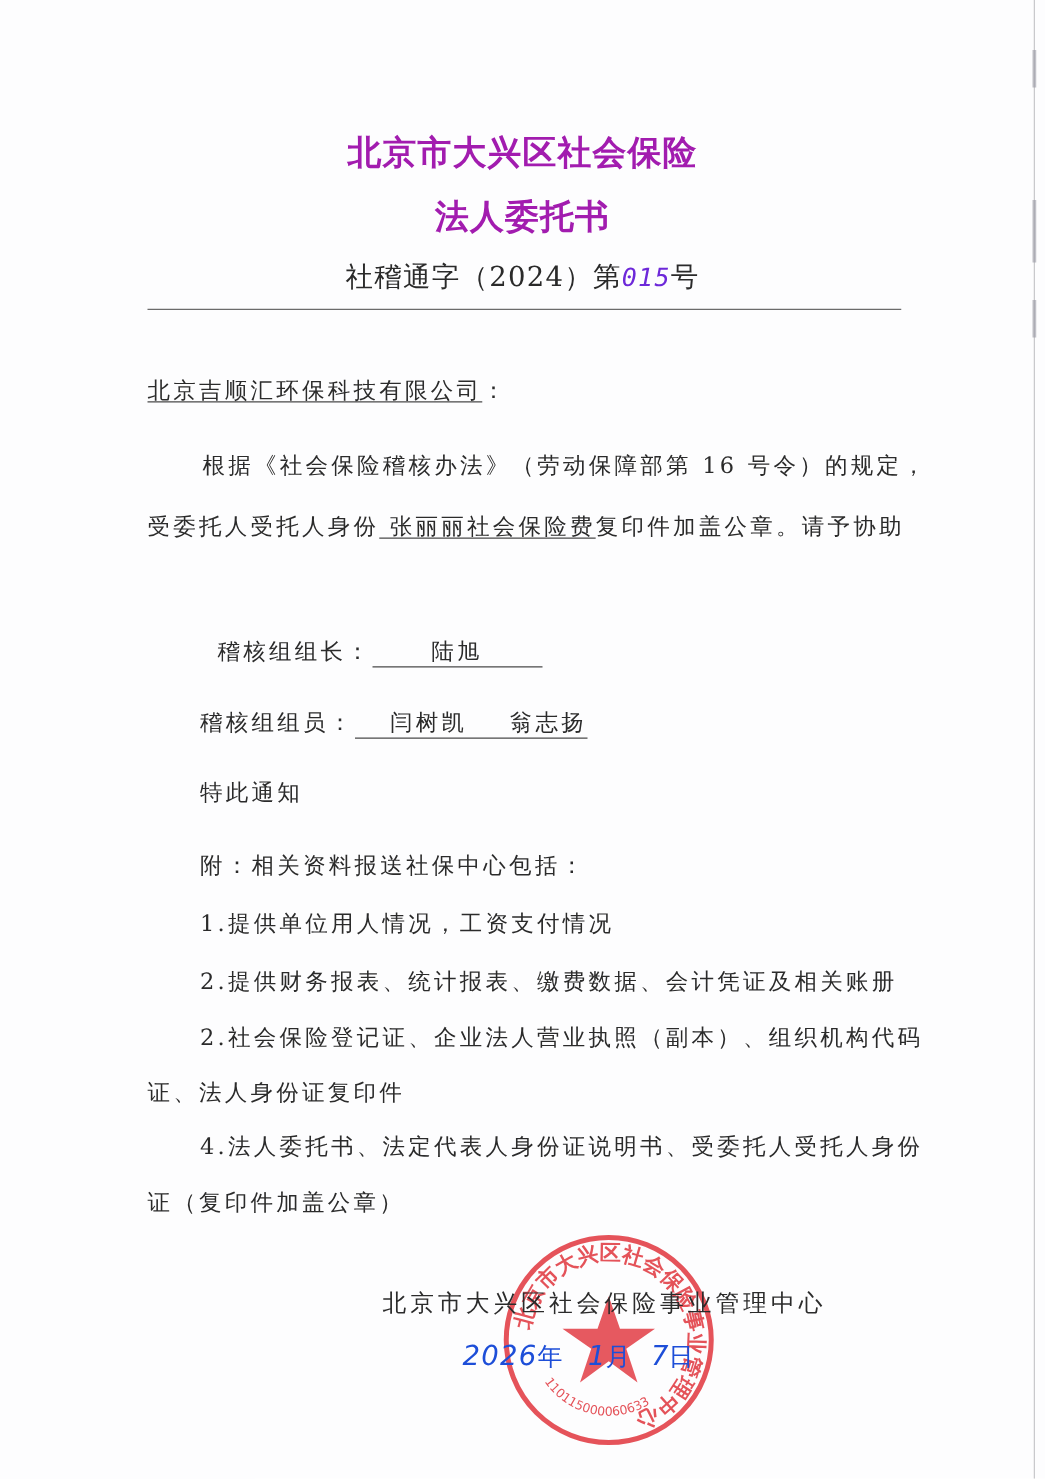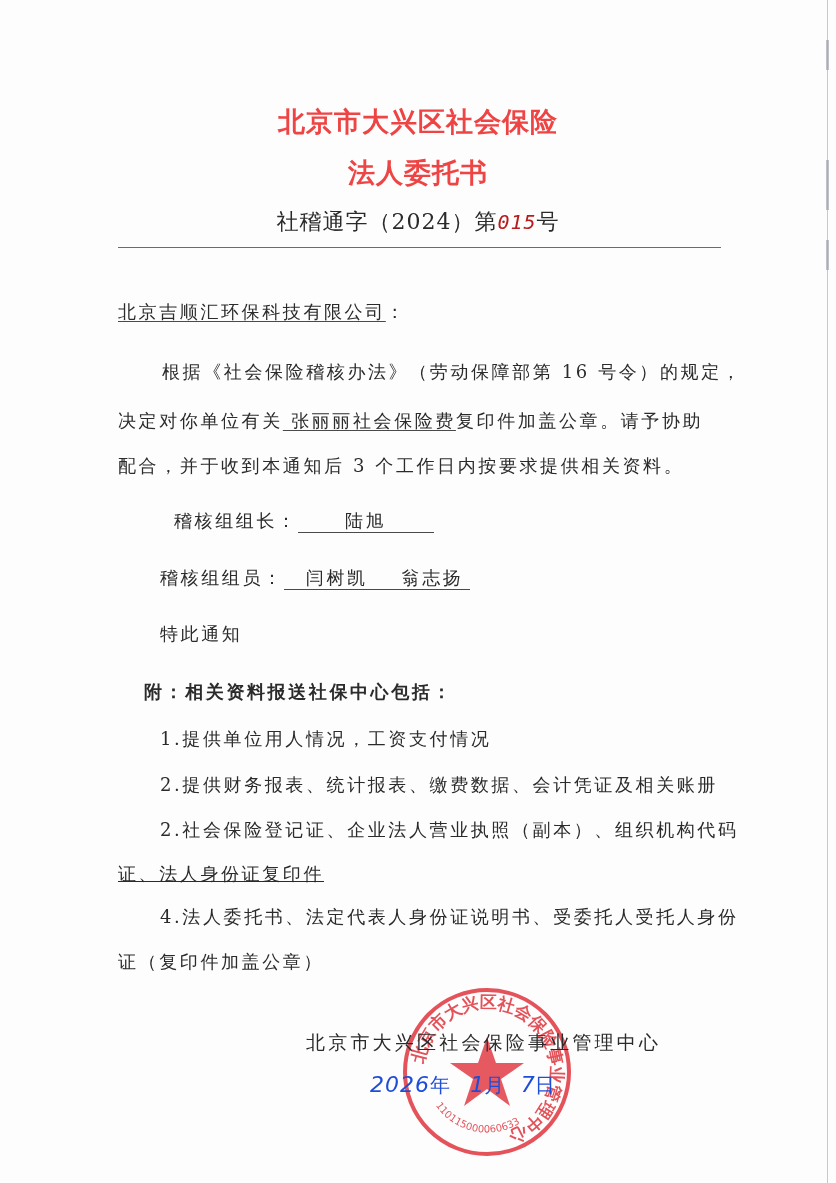--- a/index.html
+++ b/index.html
@@ -34,39 +34,39 @@
       background: #9a9aa3;
       opacity: 0.6;
     }
     .title {
       position: absolute;
       left: 0; width: 836px;
       text-align: center;
       font-family: "DejaVu Sans", "Liberation Sans", sans-serif;
       font-weight: bold;
       font-size: 27px;
-      color: #ef4444;
+      color: #a21caf;
       letter-spacing: 1px;
     }
     .title.l1 { top: 104px; left: 0; }
     .title.l2 { top: 155px; left: 0; }
     .docno {
       position: absolute;
       top: 207px;
       left: 0; width: 836px;
       text-align: center;
       font-size: 22px;
       color: #2a2a2a;
       letter-spacing: 1px;
     }
     .docno .hand {
       font-family: "DejaVu Sans Mono", monospace;
       font-style: italic;
       font-size: 20px;
-      color: #b91c1c;
+      color: #6d28d9;
     }
     .rule {
       position: absolute;
       left: 118px; top: 247px;
       width: 603px; height: 1px;
       background: #6b6b6b;
     }
     .text {
       position: absolute;
       font-size: 18px;
@@ -126,38 +126,37 @@
   </div>
 
   <div class="rule"></div>
 
   <div class="text" style="left:118px; top:300px;">
     <span class="u">北京吉顺汇环保科技有限公司</span><span>：</span>
   </div>
 
   <div class="text" style="left:162px; top:360px;">根据《社会保险稽核办法》（劳动保障部第 16 号令）的规定，</div>
   <div class="text" style="left:118px; top:409px;">
-    <span>决定对你单位有关</span><span class="u"> 张丽丽社会保险费</span><span>复印件加盖公章。请予协助</span>
+    <span>受委托人受托人身份</span><span class="u"> 张丽丽社会保险费</span><span>复印件加盖公章。请予协助</span>
   </div>
-  <div class="text" style="left:118px; top:454px;">配合，并于收到本通知后 3 个工作日内按要求提供相关资料。</div>
 
   <div class="text" style="left:174px; top:509px;">
     <span>稽核组组长：</span><span class="blank" style="width:136px;">陆旭</span>
   </div>
   <div class="text" style="left:160px; top:566px;">
-    <span>稽核组组员：</span><span class="blank" style="width:186px; text-align:center;"><span style="margin-left:16px;">闫树凯</span><span style="margin-left:34px;">翁志扬</span></span>
+    <span>稽核组组员：</span><span class="blank" style="width:186px; text-align:right;"><span style="margin-left:16px;">闫树凯</span><span style="margin-left:34px;">翁志扬</span></span>
   </div>
 
   <div class="text" style="left:160px; top:622px;">特此通知</div>
 
-  <div class="text" style="left:144px; top:680px;font-weight:bold;">附：相关资料报送社保中心包括：</div>
+  <div class="text" style="left:160px; top:680px;">附：相关资料报送社保中心包括：</div>
   <div class="text" style="left:160px; top:727px;">1.提供单位用人情况，工资支付情况</div>
   <div class="text" style="left:160px; top:773px;">2.提供财务报表、统计报表、缴费数据、会计凭证及相关账册</div>
   <div class="text" style="left:160px; top:818px;">2.社会保险登记证、企业法人营业执照（副本）、组织机构代码</div>
-  <div class="text" style="left:118px; top:862px;text-decoration:underline;">证、法人身份证复印件</div>
+  <div class="text" style="left:118px; top:862px;">证、法人身份证复印件</div>
   <div class="text" style="left:160px; top:905px;">4.法人委托书、法定代表人身份证说明书、受委托人受托人身份</div>
   <div class="text" style="left:118px; top:950px;">证（复印件加盖公章）</div>
 
   <svg class="stamp" viewBox="0 0 174 174">
     <defs>
       <path id="sealArc" d="M 87 87 m -64 0 a 64 64 0 1 1 128 0 a 64 64 0 1 1 -128 0"></path>
       <path id="sealArcBottom" d="M 30 110 A 62 62 0 0 0 144 110"></path>
     </defs>
     <circle cx="87" cy="87" r="82" fill="none" stroke="#e0353d" stroke-width="4" opacity="0.85"></circle>
     <text font-family="DejaVu Sans, sans-serif" font-size="17" font-weight="bold" fill="#e0353d" opacity="0.85">

